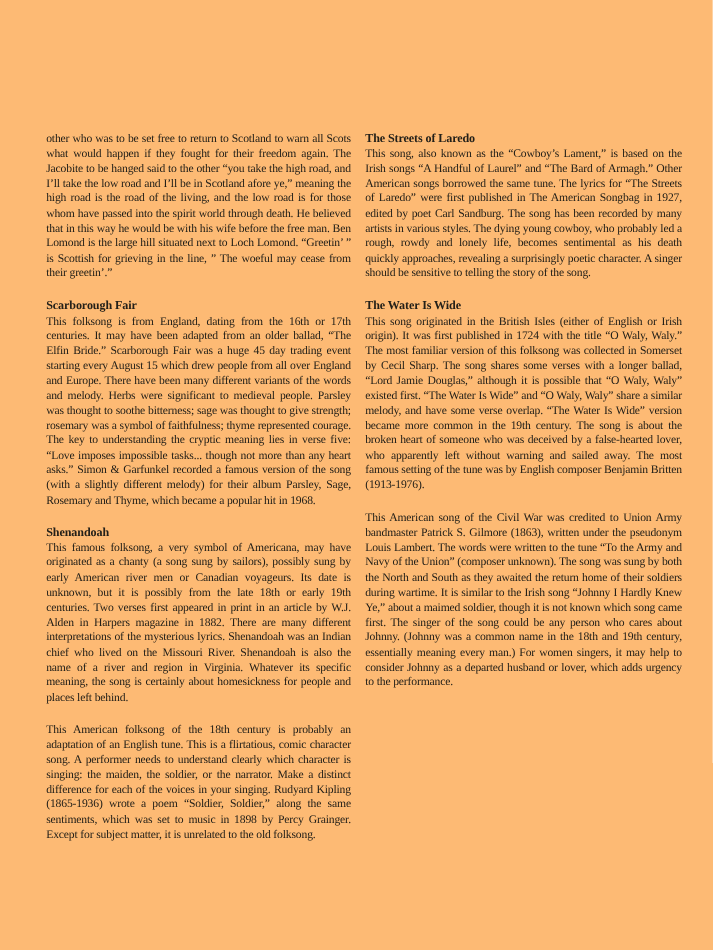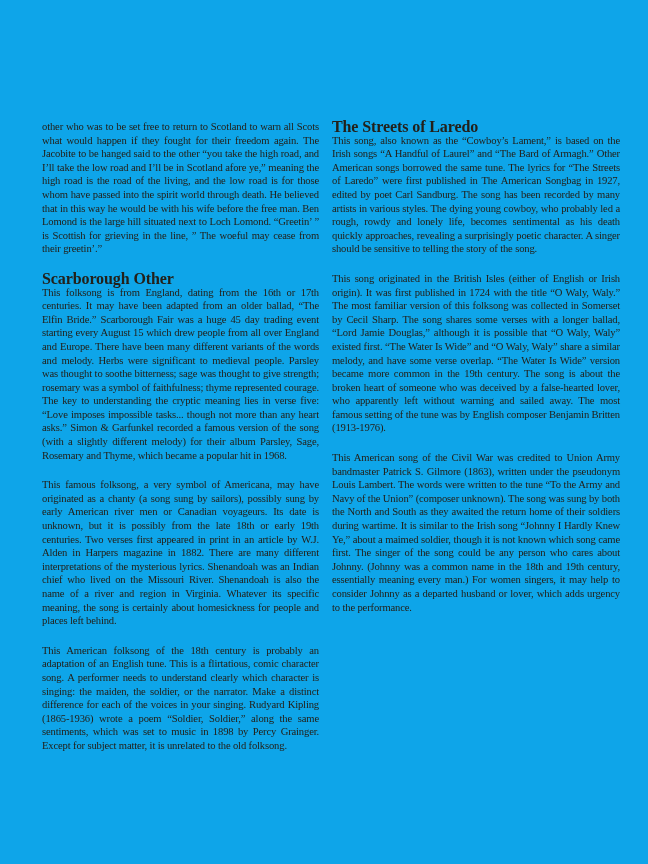--- a/index.html
+++ b/index.html
@@ -4,21 +4,21 @@
 <style>
   html, body {
     margin: 0;
     padding: 0;
     background: #ffffff;
   }
   .page {
     position: relative;
     width: 648px;
     height: 864px;
-    background: #0ea5e9;
+    background: #fdba74;
     font-family: "Liberation Serif", "DejaVu Serif", serif;
     color: #232019;
     overflow: hidden;
   }
   .content {
     position: absolute;
     left: 42px;
     top: 120px;
     width: 578px;
     display: flex;
@@ -28,57 +28,59 @@
     font-size: 10.6px;
     line-height: 13.6px;
     letter-spacing: -0.15px;
     hyphens: auto;
     -webkit-hyphens: auto;
   }
   .col-left  { width: 277px; margin-right: 13px; }
   .col-right { width: 288px; }
   .section + .section { margin-top: 16px; }
   .heading {
-    font-size: 16px;
+    font-size: 11px;
     font-weight: 700;
     margin: 0;
     text-align: left;
     letter-spacing: -0.1px;
   }
   .body-text { margin: 0; }
   .italic { }
 </style>
 </head>
 <body>
 
 <div class="page">
   <div class="content">
 
     <div class="column col-left">
       <section class="section">
         <p class="body-text"><span>other who was to be set free to return to Scotland to warn all Scots what would happen if they fought for their freedom again. The Jacobite to be hanged said to the other “you take the high road, and I’ll take the low road and I’ll be in Scotland afore ye,” meaning the high road is the road of the living, and the low road is for those whom have passed into the spirit world through death. He believed that in this way he would be with his wife before the free man. Ben Lomond is the large hill situated next to Loch Lomond. “Greetin’ ” is Scottish for grieving in the line, ” The woeful may cease from their greetin’.”</span></p>
       </section>
       <section class="section">
-        <h2 class="heading">Scarborough Other</h2>
+        <h2 class="heading">Scarborough Fair</h2>
         <p class="body-text"><span>This folksong is from England, dating from the 16th or 17th centuries. It may have been adapted from an older ballad, “The Elfin Bride.” Scarborough Fair was a huge 45 day trading event starting every August 15 which drew people from all over England and Europe. There have been many different variants of the words and melody. Herbs were significant to medieval people. Parsley was thought to soothe bitterness; sage was thought to give strength; rosemary was a symbol of faithfulness; thyme represented courage. The key to understanding the cryptic meaning lies in verse five: “Love imposes impossible tasks... though not more than any heart asks.” Simon &amp; Garfunkel recorded a famous version of the song (with a slightly different melody) for their album </span><span class="italic">Parsley, Sage, Rosemary and Thyme</span><span>, which became a popular hit in 1968.</span></p>
       </section>
       <section class="section">
+        <h2 class="heading">Shenandoah</h2>
         <p class="body-text"><span>This famous folksong, a very symbol of Americana, may have originated as a chanty (a song sung by sailors), possibly sung by early American river men or Canadian voyageurs. Its date is unknown, but it is possibly from the late 18th or early 19th centuries. Two verses first appeared in print in an article by W.J. Alden in </span><span class="italic">Harpers</span><span> magazine in 1882. There are many different interpretations of the mysterious lyrics. Shenandoah was an Indian chief who lived on the Missouri River. Shenandoah is also the name of a river and region in Virginia. Whatever its specific meaning, the song is certainly about homesickness for people and places left behind.</span></p>
       </section>
       <section class="section">
         <p class="body-text"><span>This American folksong of the 18th century is probably an adaptation of an English tune. This is a flirtatious, comic character song. A performer needs to understand clearly which character is singing: the maiden, the soldier, or the narrator. Make a distinct difference for each of the voices in your singing. Rudyard Kipling (1865-1936) wrote a poem “Soldier, Soldier,” along the same sentiments, which was set to music in 1898 by Percy Grainger. Except for subject matter, it is unrelated to the old folksong.</span></p>
       </section>
     </div>
 
     <div class="column col-right">
       <section class="section">
         <h2 class="heading">The Streets of Laredo</h2>
         <p class="body-text"><span>This song, also known as the “Cowboy’s Lament,” is based on the Irish songs “A Handful of Laurel” and “The Bard of Armagh.” Other American songs borrowed the same tune. The lyrics for “The Streets of Laredo” were first published in </span><span class="italic">The American Songbag</span><span> in 1927, edited by poet Carl Sandburg. The song has been recorded by many artists in various styles. The dying young cowboy, who probably led a rough, rowdy and lonely life, becomes sentimental as his death quickly approaches, revealing a surprisingly poetic character. A singer should be sensitive to telling the story of the song.</span></p>
       </section>
       <section class="section">
+        <h2 class="heading">The Water Is Wide</h2>
         <p class="body-text"><span>This song originated in the British Isles (either of English or Irish origin). It was first published in 1724 with the title “O Waly, Waly.” The most familiar version of this folksong was collected in Somerset by Cecil Sharp. The song shares some verses with a longer ballad, “Lord Jamie Douglas,” although it is possible that “O Waly, Waly” existed first. “The Water Is Wide” and “O Waly, Waly” share a similar melody, and have some verse overlap. “The Water Is Wide” version became more common in the 19th century. The song is about the broken heart of someone who was deceived by a false-hearted lover, who apparently left without warning and sailed away. The most famous setting of the tune was by English composer Benjamin Britten (1913-1976).</span></p>
       </section>
       <section class="section">
         <p class="body-text"><span>This American song of the Civil War was credited to Union Army bandmaster Patrick S. Gilmore (1863), written under the pseudonym Louis Lambert. The words were written to the tune “To the Army and Navy of the Union” (composer unknown). The song was sung by both the North and South as they awaited the return home of their soldiers during wartime. It is similar to the Irish song “Johnny I Hardly Knew Ye,” about a maimed soldier, though it is not known which song came first. The singer of the song could be any person who cares about Johnny. (Johnny was a common name in the 18th and 19th century, essentially meaning every man.) For women singers, it may help to consider Johnny as a departed husband or lover, which adds urgency to the performance.</span></p>
       </section>
     </div>
 
   </div>
 </div>
 

